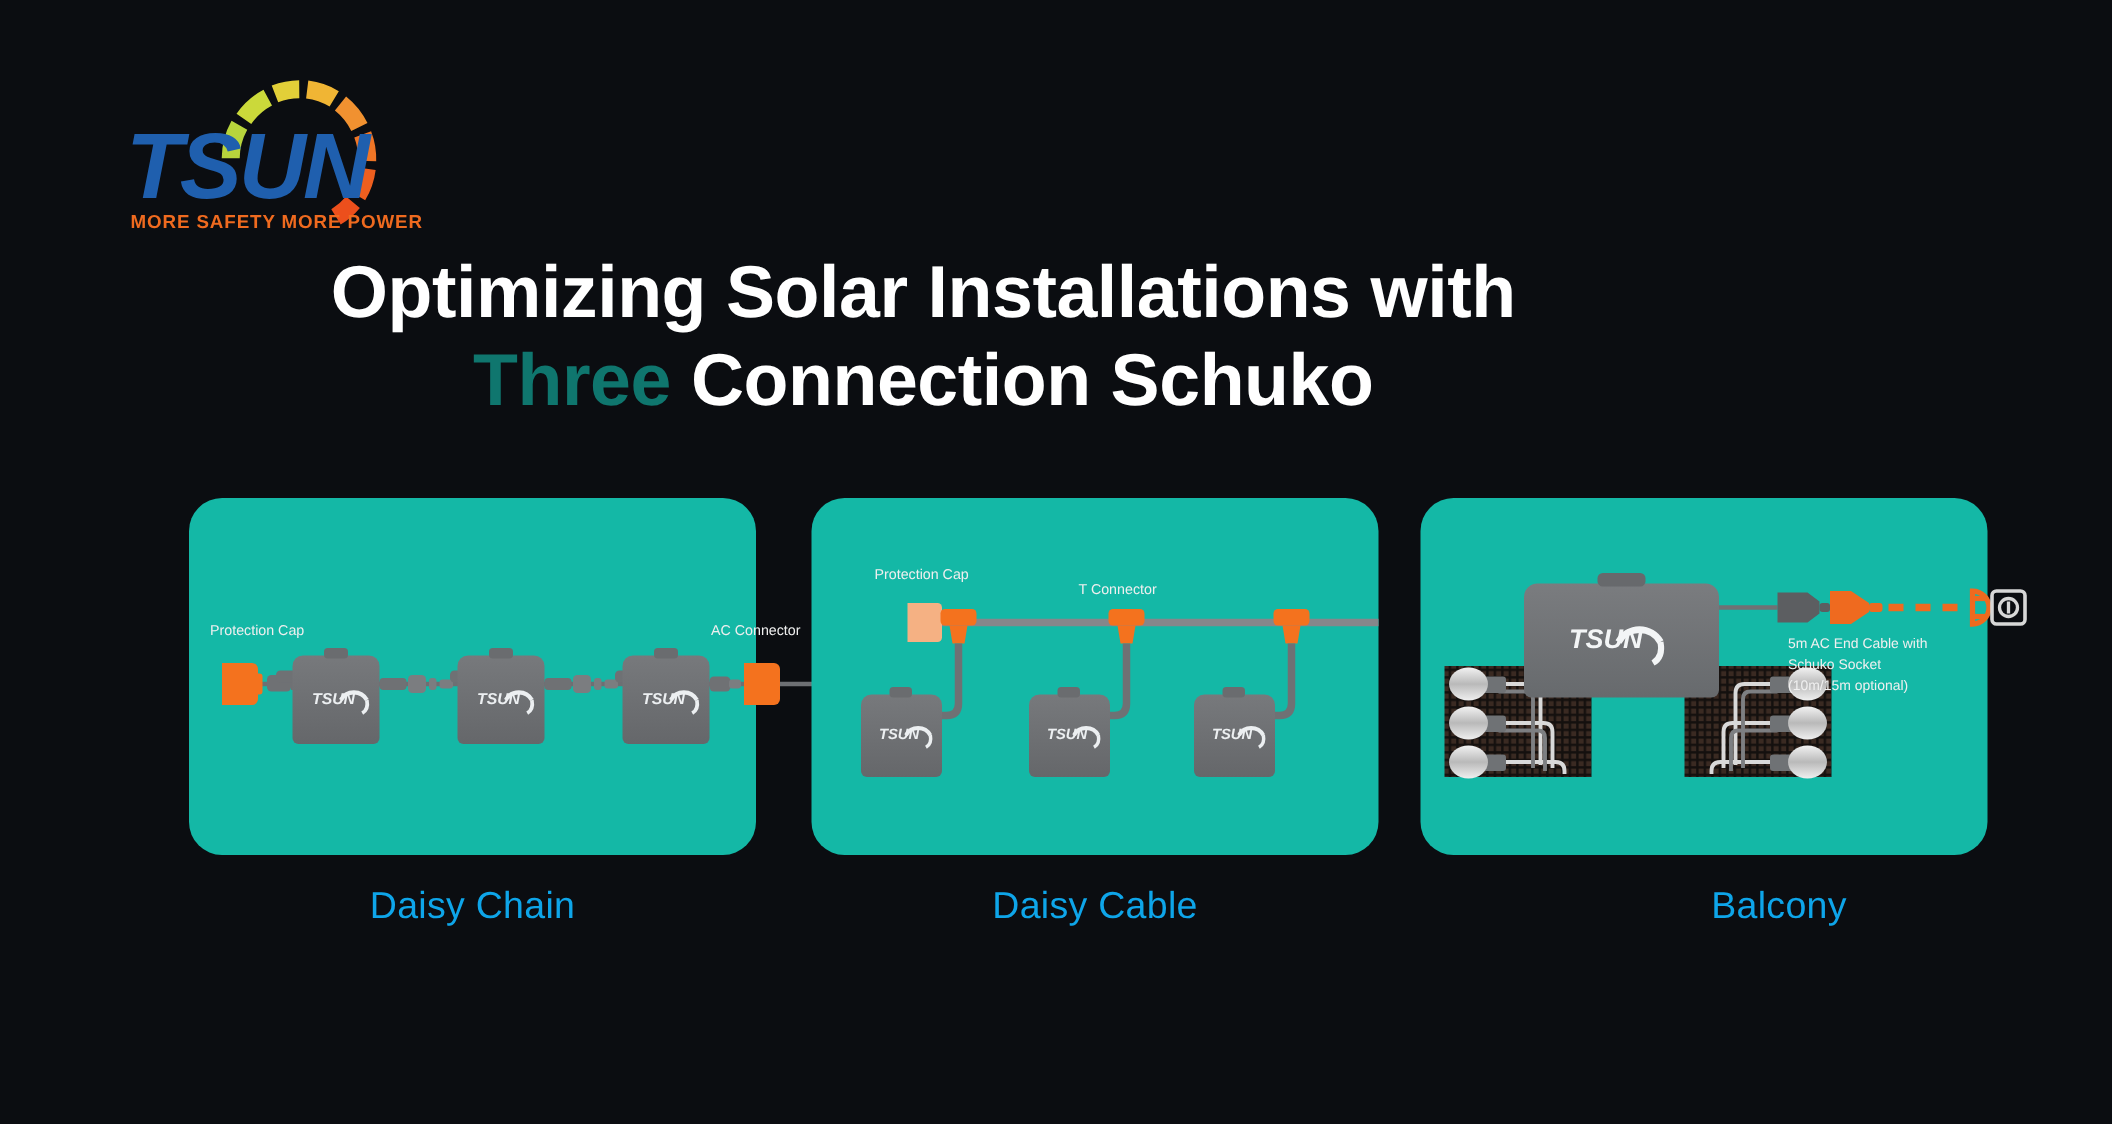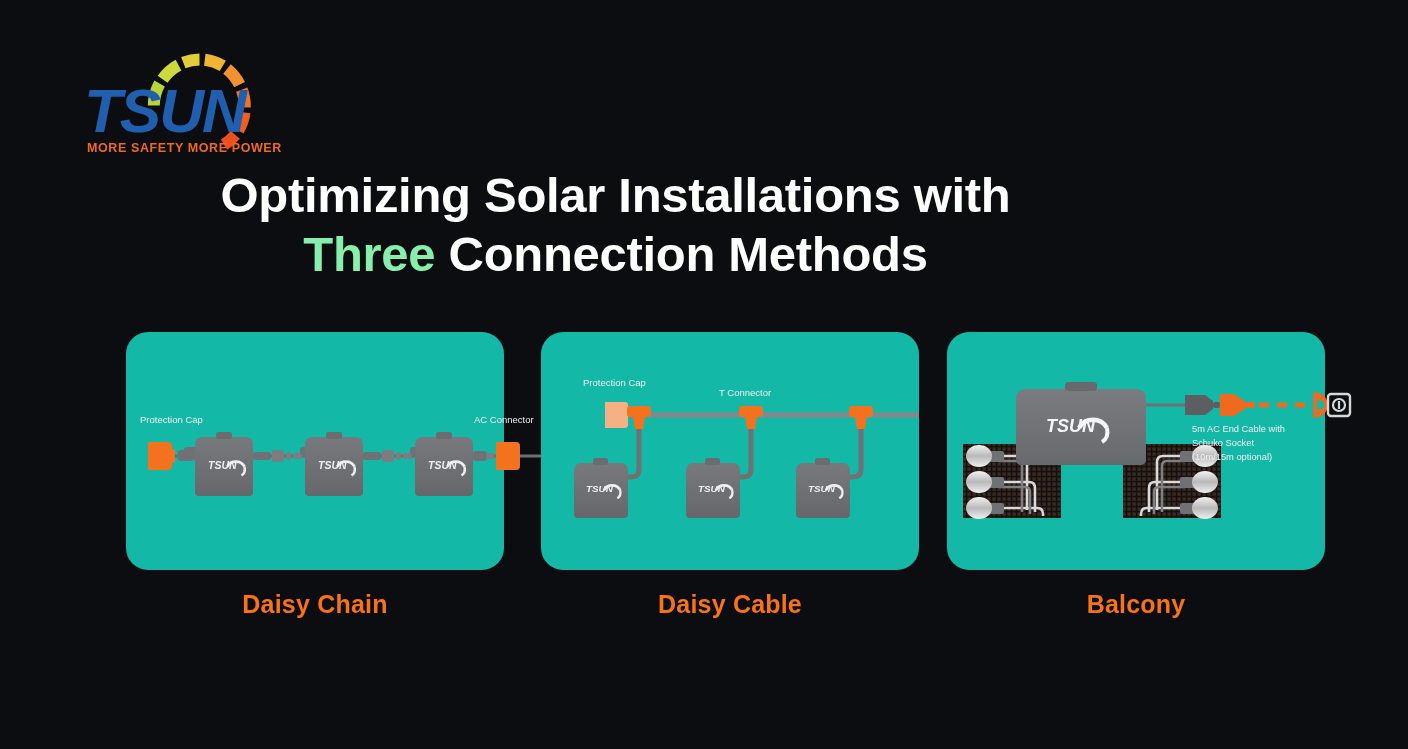--- a/index.html
+++ b/index.html
@@ -19,42 +19,42 @@
   
   .title-block {
     position:absolute; left:0; top:168px; width:1176px;
     text-align:center; line-height:1.12;padding-left:23px;
   }
   .title-line {
     font-size:49px; font-weight:bold; color:#ffffff;
     letter-spacing:-0.3px; white-space:nowrap;
   }
   .title-line.second { margin-top:4px; }
-  .hl { color:#86efac; }
+  .hl { color:#0f766e; }
 
   
   .panels { position:absolute; left:0; top:332px; width:1408px; height:240px; }
   .panel {
     position:absolute; top:0; width:378px; height:238px;
     background:#14b8a6; border-radius:22px; overflow:visible;
   }
   .panel .inner { position:absolute; inset:0; overflow:visible; }
   #panel-1 { left:110px; }
   #panel-2 { left:525px; }
   #panel-3 { left:931px; }
 
   
   .captions { position:absolute; left:0; top:590px; width:1408px; height:40px; }
   .caption {
     position:absolute; top:0; width:378px; text-align:center;
-    color:#f97316; font-size:25px; font-weight:bold; letter-spacing:0.2px;
+    color:#0ea5e9; font-size:25px; font-weight:normal; letter-spacing:0.2px;
   }
   #caption-1 { left:110px; }
   #caption-2 { left:525px; }
-  #caption-3 { left:931px; }
+  #caption-3 { left:981px; }
 
   .lbl { fill:#efefef; font-family:"Liberation Sans", sans-serif; font-size:9.5px; }
   .lbl-note { fill:#f0f0f0; font-family:"Liberation Sans", sans-serif; font-size:9.3px; }
 </style>
 </head>
 <body>
 
 <div class="page">
 
   <div class="logo">
@@ -76,21 +76,21 @@
       <g fill="#1f5fae">
         <text x="0" y="88" font-family="Liberation Sans, sans-serif" font-size="62" font-weight="bold" font-style="italic" letter-spacing="-2">TSUN</text>
       </g>
 
       <text x="3" y="108" fill="#ef6a1f" font-family="Liberation Sans, sans-serif" font-size="12.5" font-weight="bold" letter-spacing="0.6">MORE SAFETY MORE POWER</text>
     </svg>
   </div>
 
   <div class="title-block">
     <div class="title-line">Optimizing Solar Installations with</div>
-    <div class="title-line second"><span class="hl">Three</span><span> Connection Methods</span></div>
+    <div class="title-line second"><span class="hl">Three</span><span> Connection Schuko</span></div>
   </div>
 
   <div class="panels">
 
     <div class="panel" id="panel-1">
       <div class="inner">
         <svg width="460" height="238" viewBox="0 0 460 238" style="position:absolute;left:0;top:0;overflow:visible">
           <defs>
             <linearGradient id="devg" x1="0" y1="0" x2="0" y2="1">
               <stop offset="0" stop-color="#77797c"></stop>

